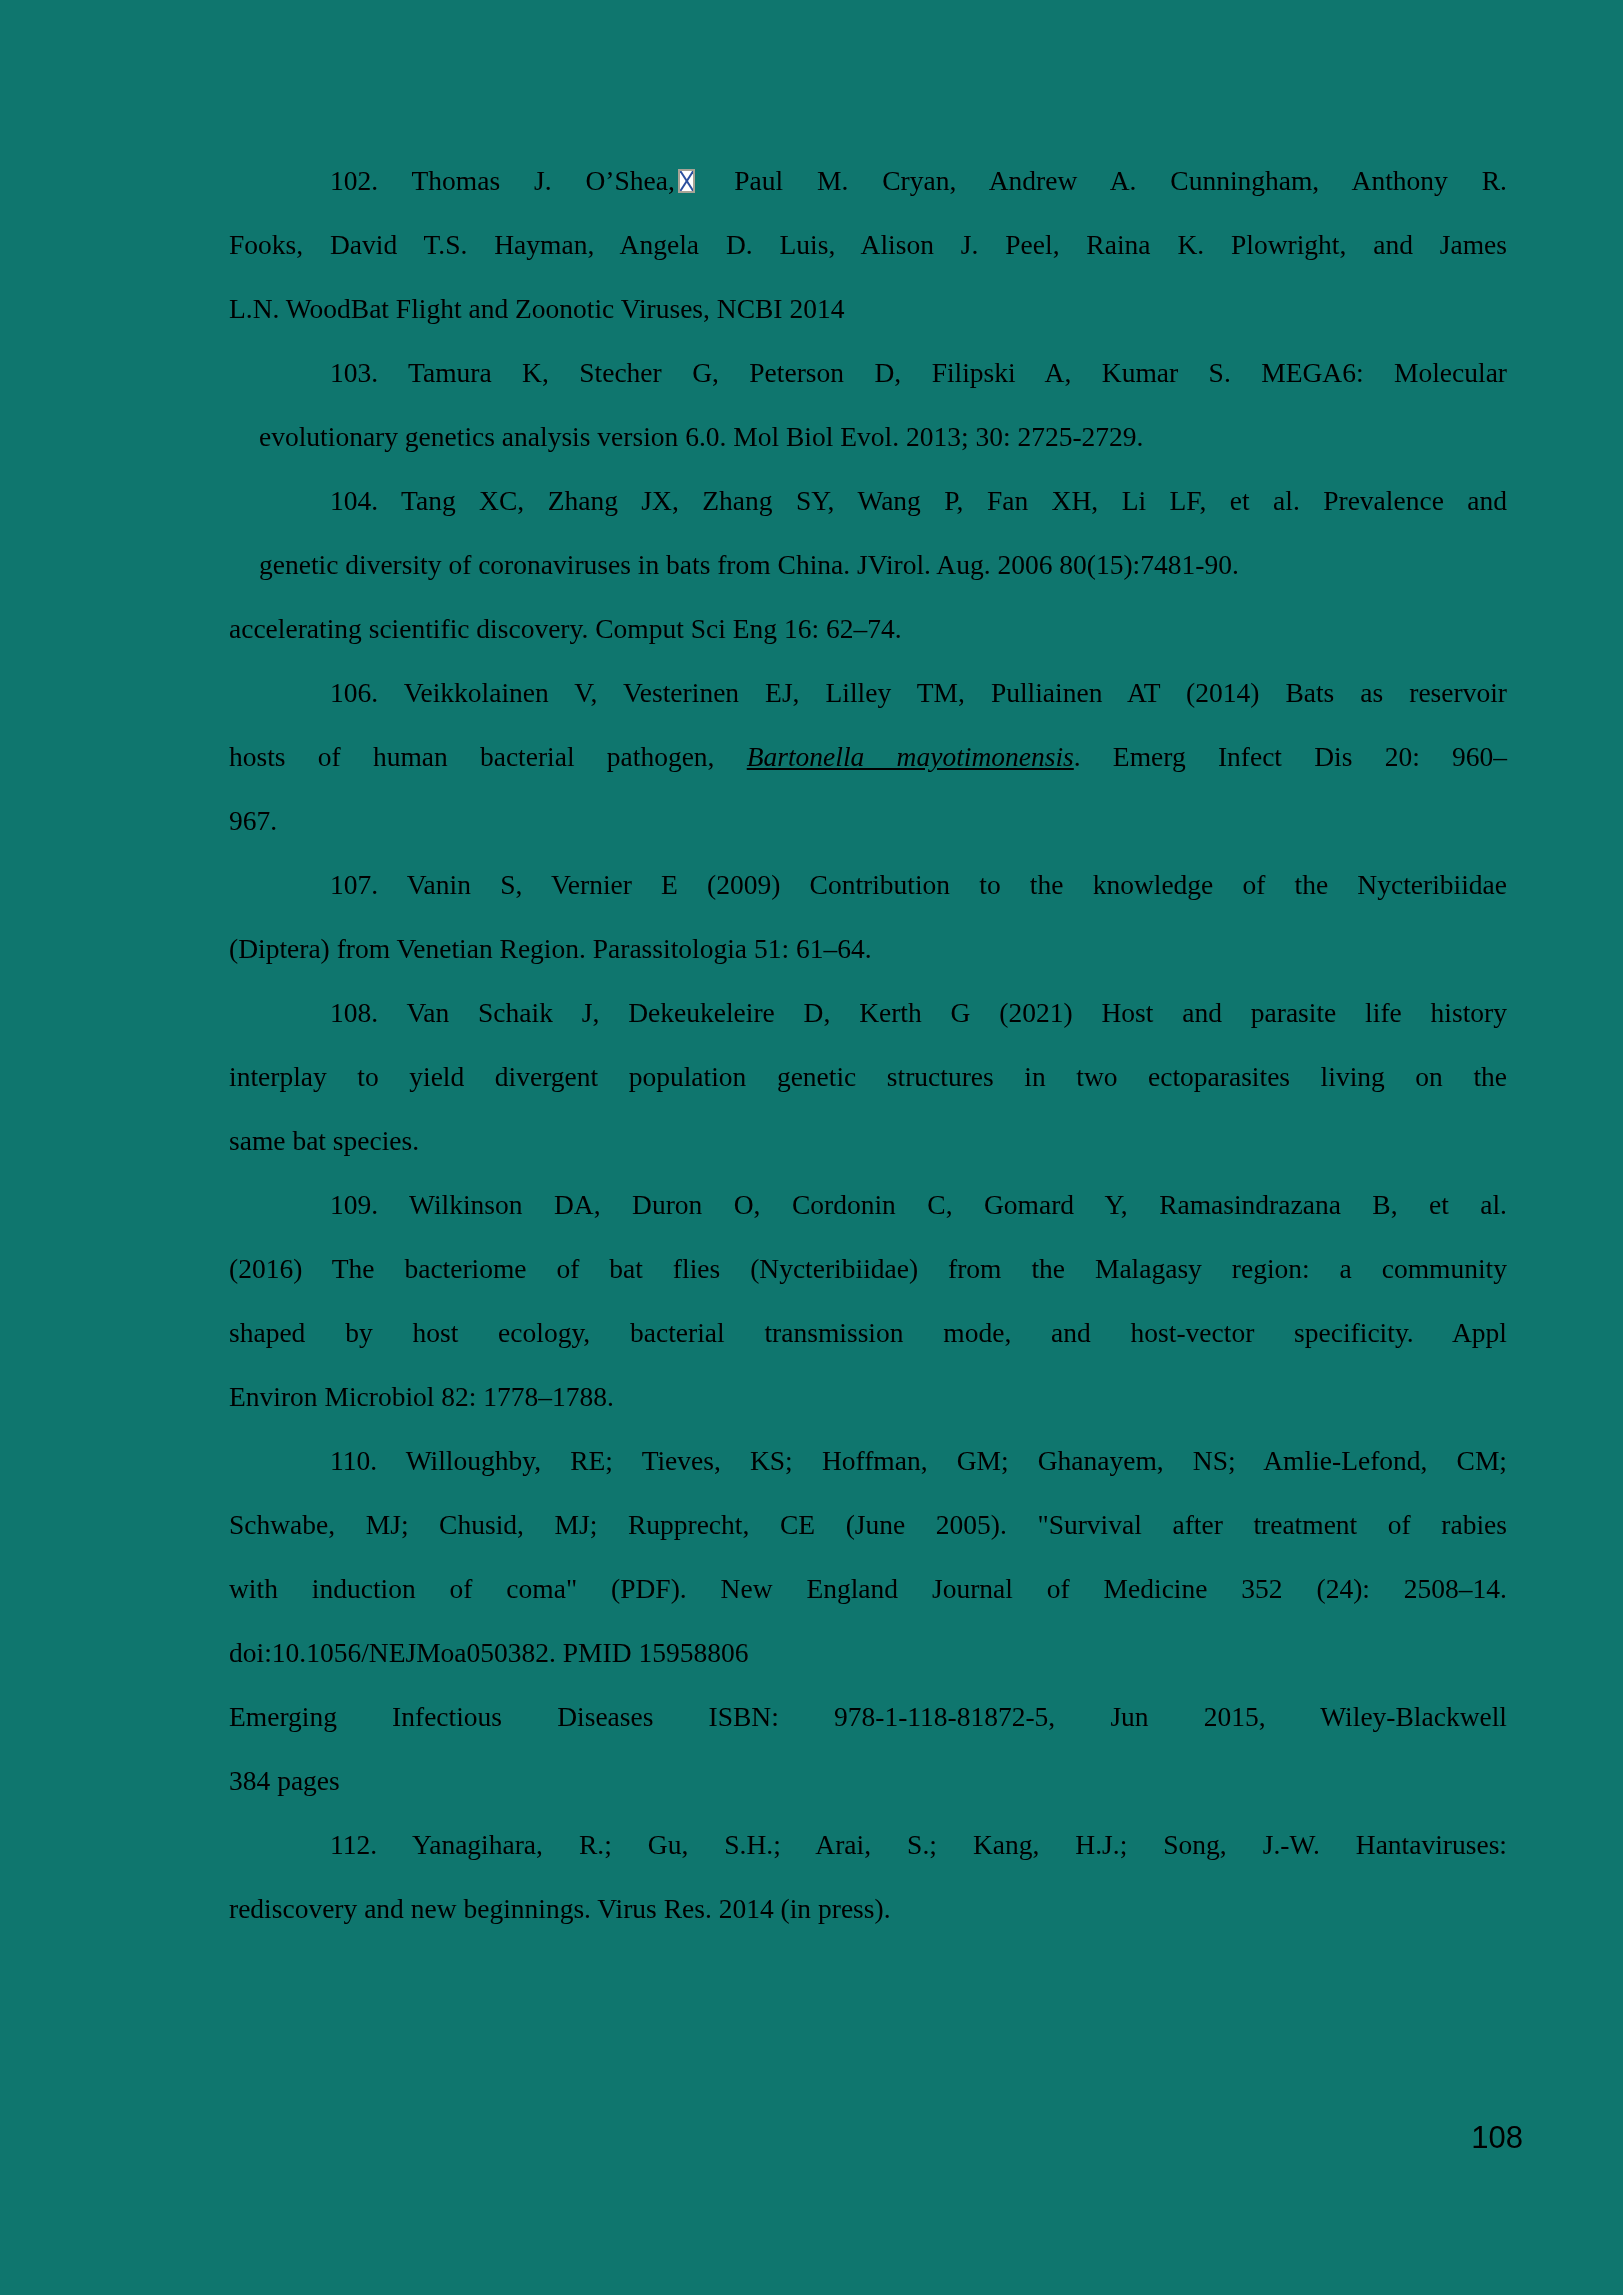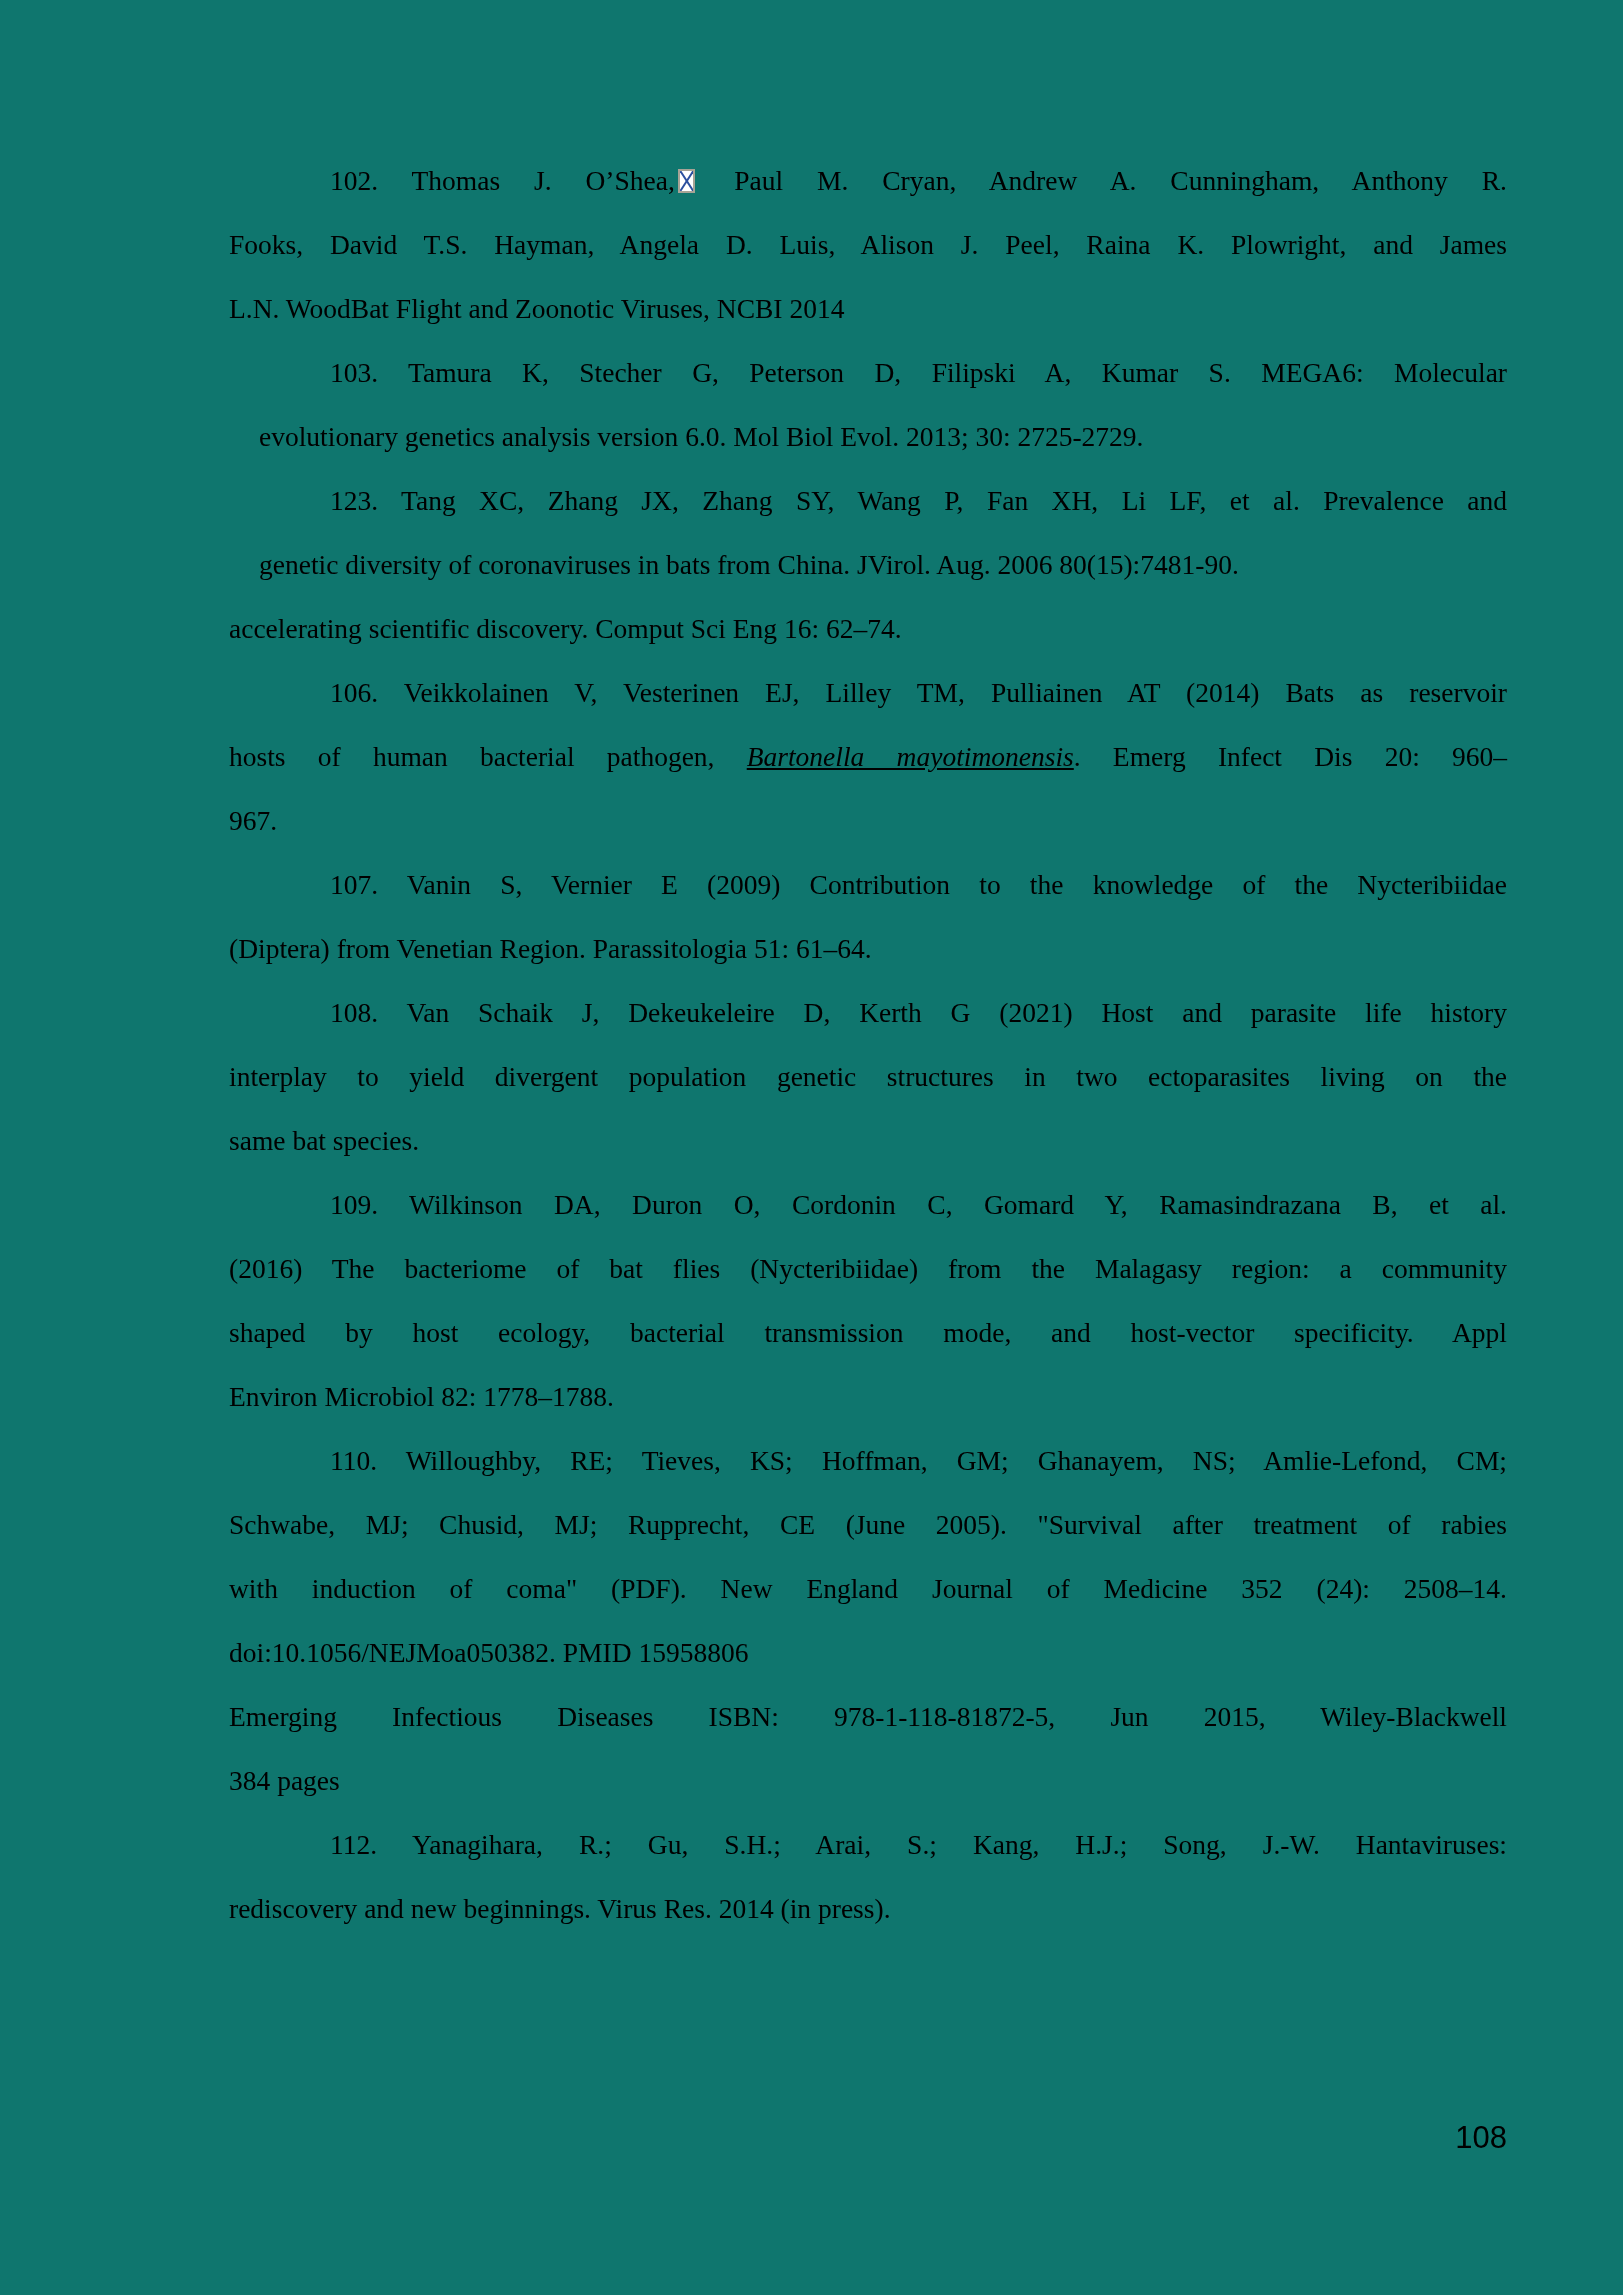--- a/index.html
+++ b/index.html
@@ -61,21 +61,21 @@
     top: 8.5px;
     width: 23.6px;
     height: 2px;
     background: #2c4f9e;
   }
   .glyph-box::before { transform: rotate(57deg); }
   .glyph-box::after  { transform: rotate(-57deg); }
 
   .page-number {
     position: absolute;
-    left: 229px;
+    left: 245px;
     top: 2119px;
     width: 1278px;
     text-align: right;
     font-family: "Liberation Sans", "DejaVu Sans", sans-serif;
     font-size: 31px;
     line-height: 37px;
     color: #000000;
   }
 </style>
 </head>
@@ -86,21 +86,21 @@
       <div class="reference">
         <div class="line j f"><span>102. Thomas J. O’Shea,</span><span class="glyph-box"></span><span> Paul M. Cryan, Andrew A. Cunningham, Anthony R.</span></div>
         <div class="line j"><span>Fooks, David T.S. Hayman, Angela D. Luis, Alison J. Peel, Raina K. Plowright, and James</span></div>
         <div class="line l"><span>L.N. WoodBat Flight and Zoonotic Viruses, NCBI 2014</span></div>
       </div>
       <div class="reference">
         <div class="line j f"><span>103. Tamura K, Stecher G, Peterson D, Filipski A, Kumar S. MEGA6: Molecular</span></div>
         <div class="line l ind"><span>evolutionary genetics analysis version 6.0. Mol Biol Evol. 2013; 30: 2725-2729.</span></div>
       </div>
       <div class="reference">
-        <div class="line j f"><span>123. Tang XC, Zhang JX, Zhang SY, Wang P, Fan XH, Li LF, et al. Prevalence and</span></div>
+        <div class="line j f"><span>104. Tang XC, Zhang JX, Zhang SY, Wang P, Fan XH, Li LF, et al. Prevalence and</span></div>
         <div class="line l ind"><span>genetic diversity of coronaviruses in bats from China. JVirol. Aug. 2006 80(15):7481-90.</span></div>
       </div>
       <div class="reference">
         <div class="line l"><span>accelerating scientific discovery. Comput Sci Eng 16: 62–74.</span></div>
       </div>
       <div class="reference">
         <div class="line j f"><span>106. Veikkolainen V, Vesterinen EJ, Lilley TM, Pulliainen AT (2014) Bats as reservoir</span></div>
         <div class="line j"><span>hosts of human bacterial pathogen, </span><span class="it">Bartonella mayotimonensis</span><span>. Emerg Infect Dis 20: 960–</span></div>
         <div class="line l"><span>967.</span></div>
       </div>

